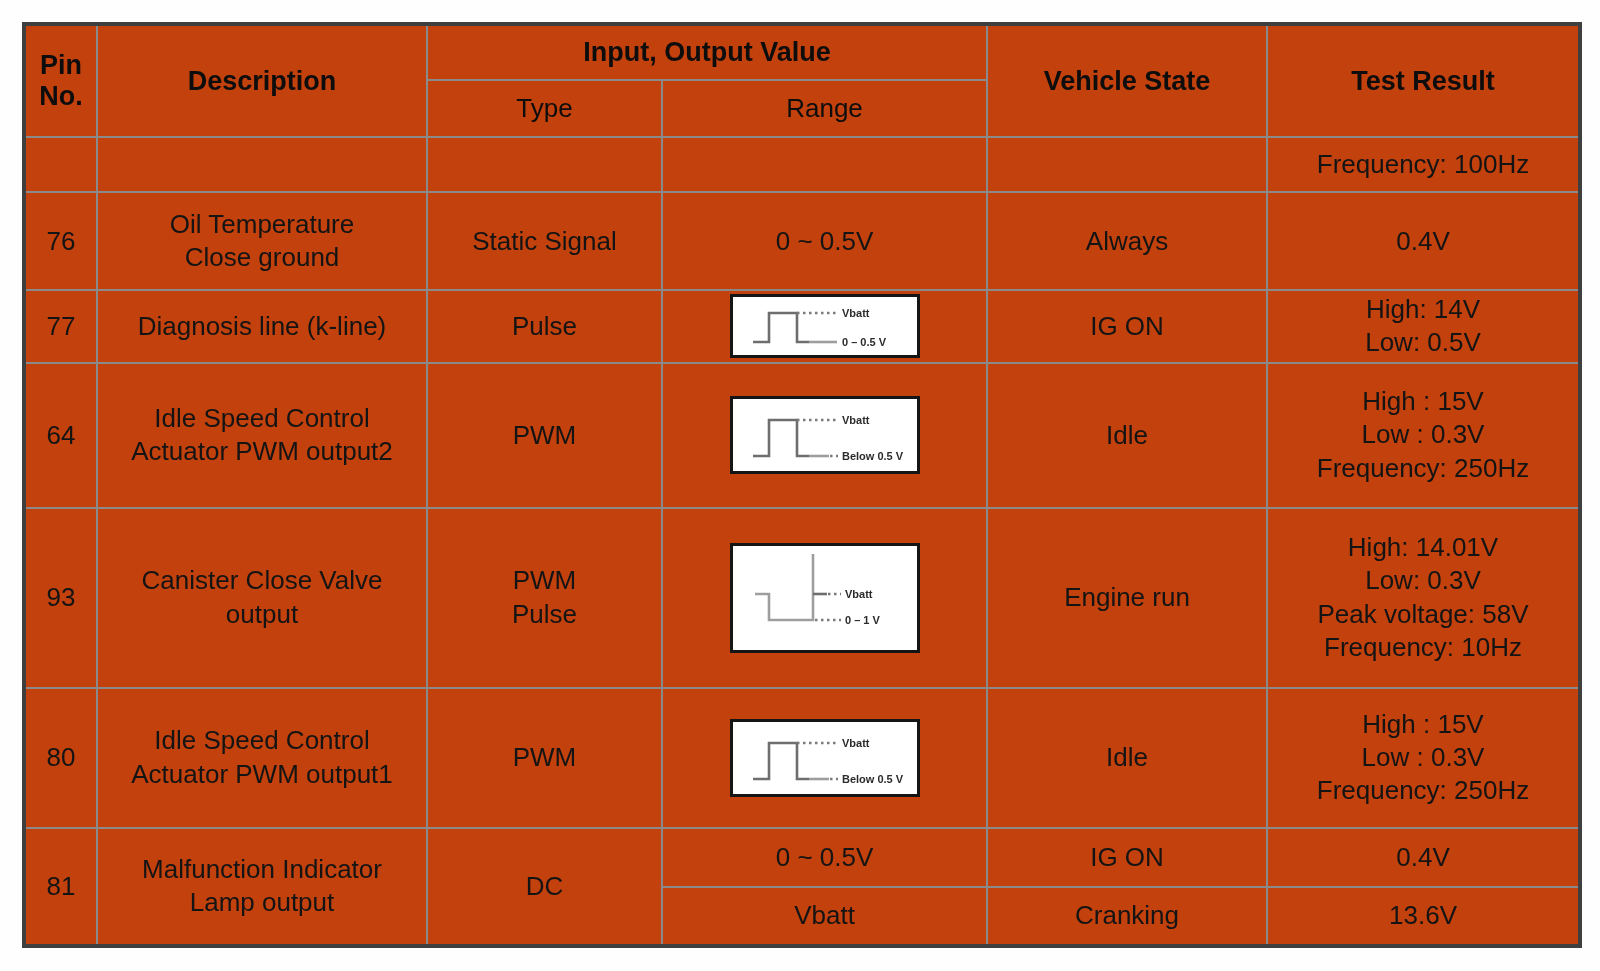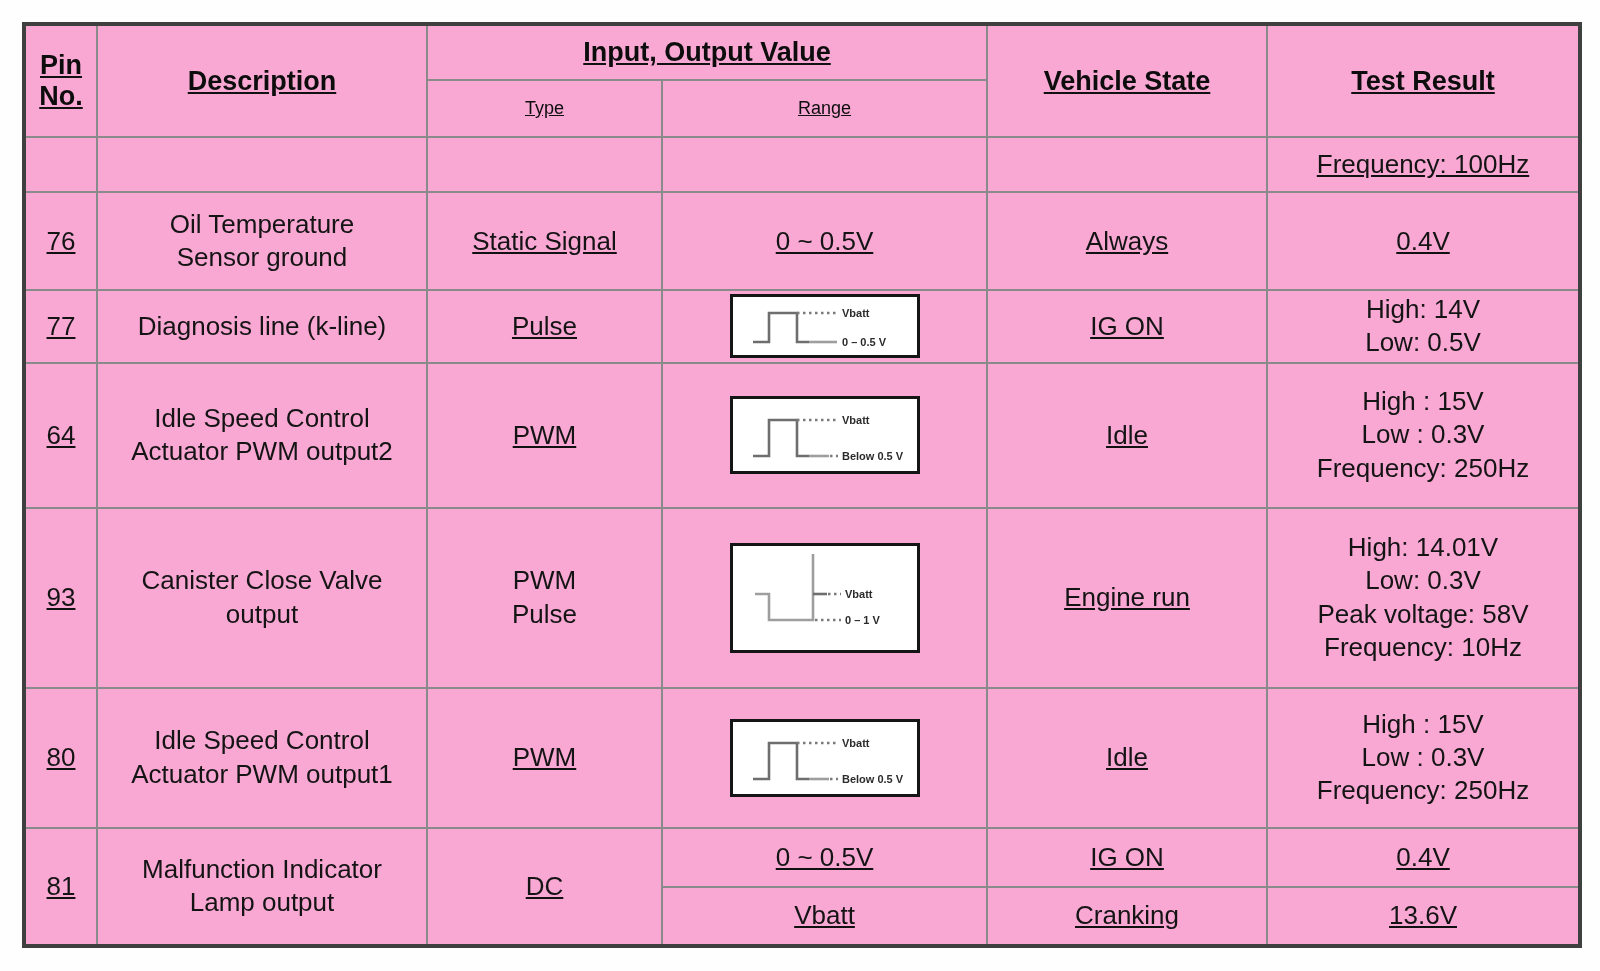--- a/index.html
+++ b/index.html
@@ -1,23 +1,23 @@
 <!DOCTYPE html>
 <html><head>
 <meta charset="utf-8">
 <style>
   html,body{margin:0;padding:0;background:#ffffff;}
   .page{position:relative;width:1600px;height:971px;background:#fefefe;overflow:hidden;
         font-family:"Liberation Sans", sans-serif;color:#111;}
   table.pin-table{position:absolute;left:22px;top:22px;width:1556px;border-collapse:collapse;
-        table-layout:fixed;background:#f9a8d4;border:4px solid #3f3f3f;text-decoration:underline;}
+        table-layout:fixed;background:#c2410c;border:4px solid #3f3f3f;}
   td,th{border:2px solid #8a8a8a;text-align:center;vertical-align:middle;padding:2px 6px;
         overflow:hidden;}
   th{font-size:27px;font-weight:bold;color:#0d0d0d;}
-  th.subhead{font-size:18px;font-weight:normal;}
+  th.subhead{font-size:26px;font-weight:normal;}
   td{font-size:26px;color:#141414;margin-top:20px;}
   .ml{white-space:pre-line;line-height:1.28;display:inline-block;}
   .wavebox{display:inline-block;border:3px solid #151515;background:#fff;vertical-align:middle;}
   .wavesvg{display:block;}
   .wl{fill:none;stroke:#6e6e6e;stroke-width:2.6;}
   .wl-dot{stroke:#7a7a7a;stroke-width:2.4;stroke-dasharray:2.5 3.5;fill:none;}
   .wl-base{stroke:#9e9e9e;stroke-width:2.6;fill:none;}
   .wtext{font-family:"Liberation Sans", sans-serif;font-size:11px;font-weight:bold;fill:#2b2b2b;}
 </style>
 </head>
@@ -53,21 +53,21 @@
       <td></td>
       <td></td>
       <td></td>
       <td>Frequency: 100Hz</td>
     </tr>
 
     <tr style="height:98px">
       <td>76</td>
       <td>
         <span class="ml">Oil Temperature
-Sensor ground</span></td>
+Close ground</span></td>
       <td>Static Signal</td>
       <td>0 ~ 0.5V</td>
       <td>Always</td>
       <td>0.4V</td>
     </tr>
 
     <tr style="height:68px">
       <td>77</td>
       <td>
         <span class="ml">Diagnosis line (k-line)</span></td>

